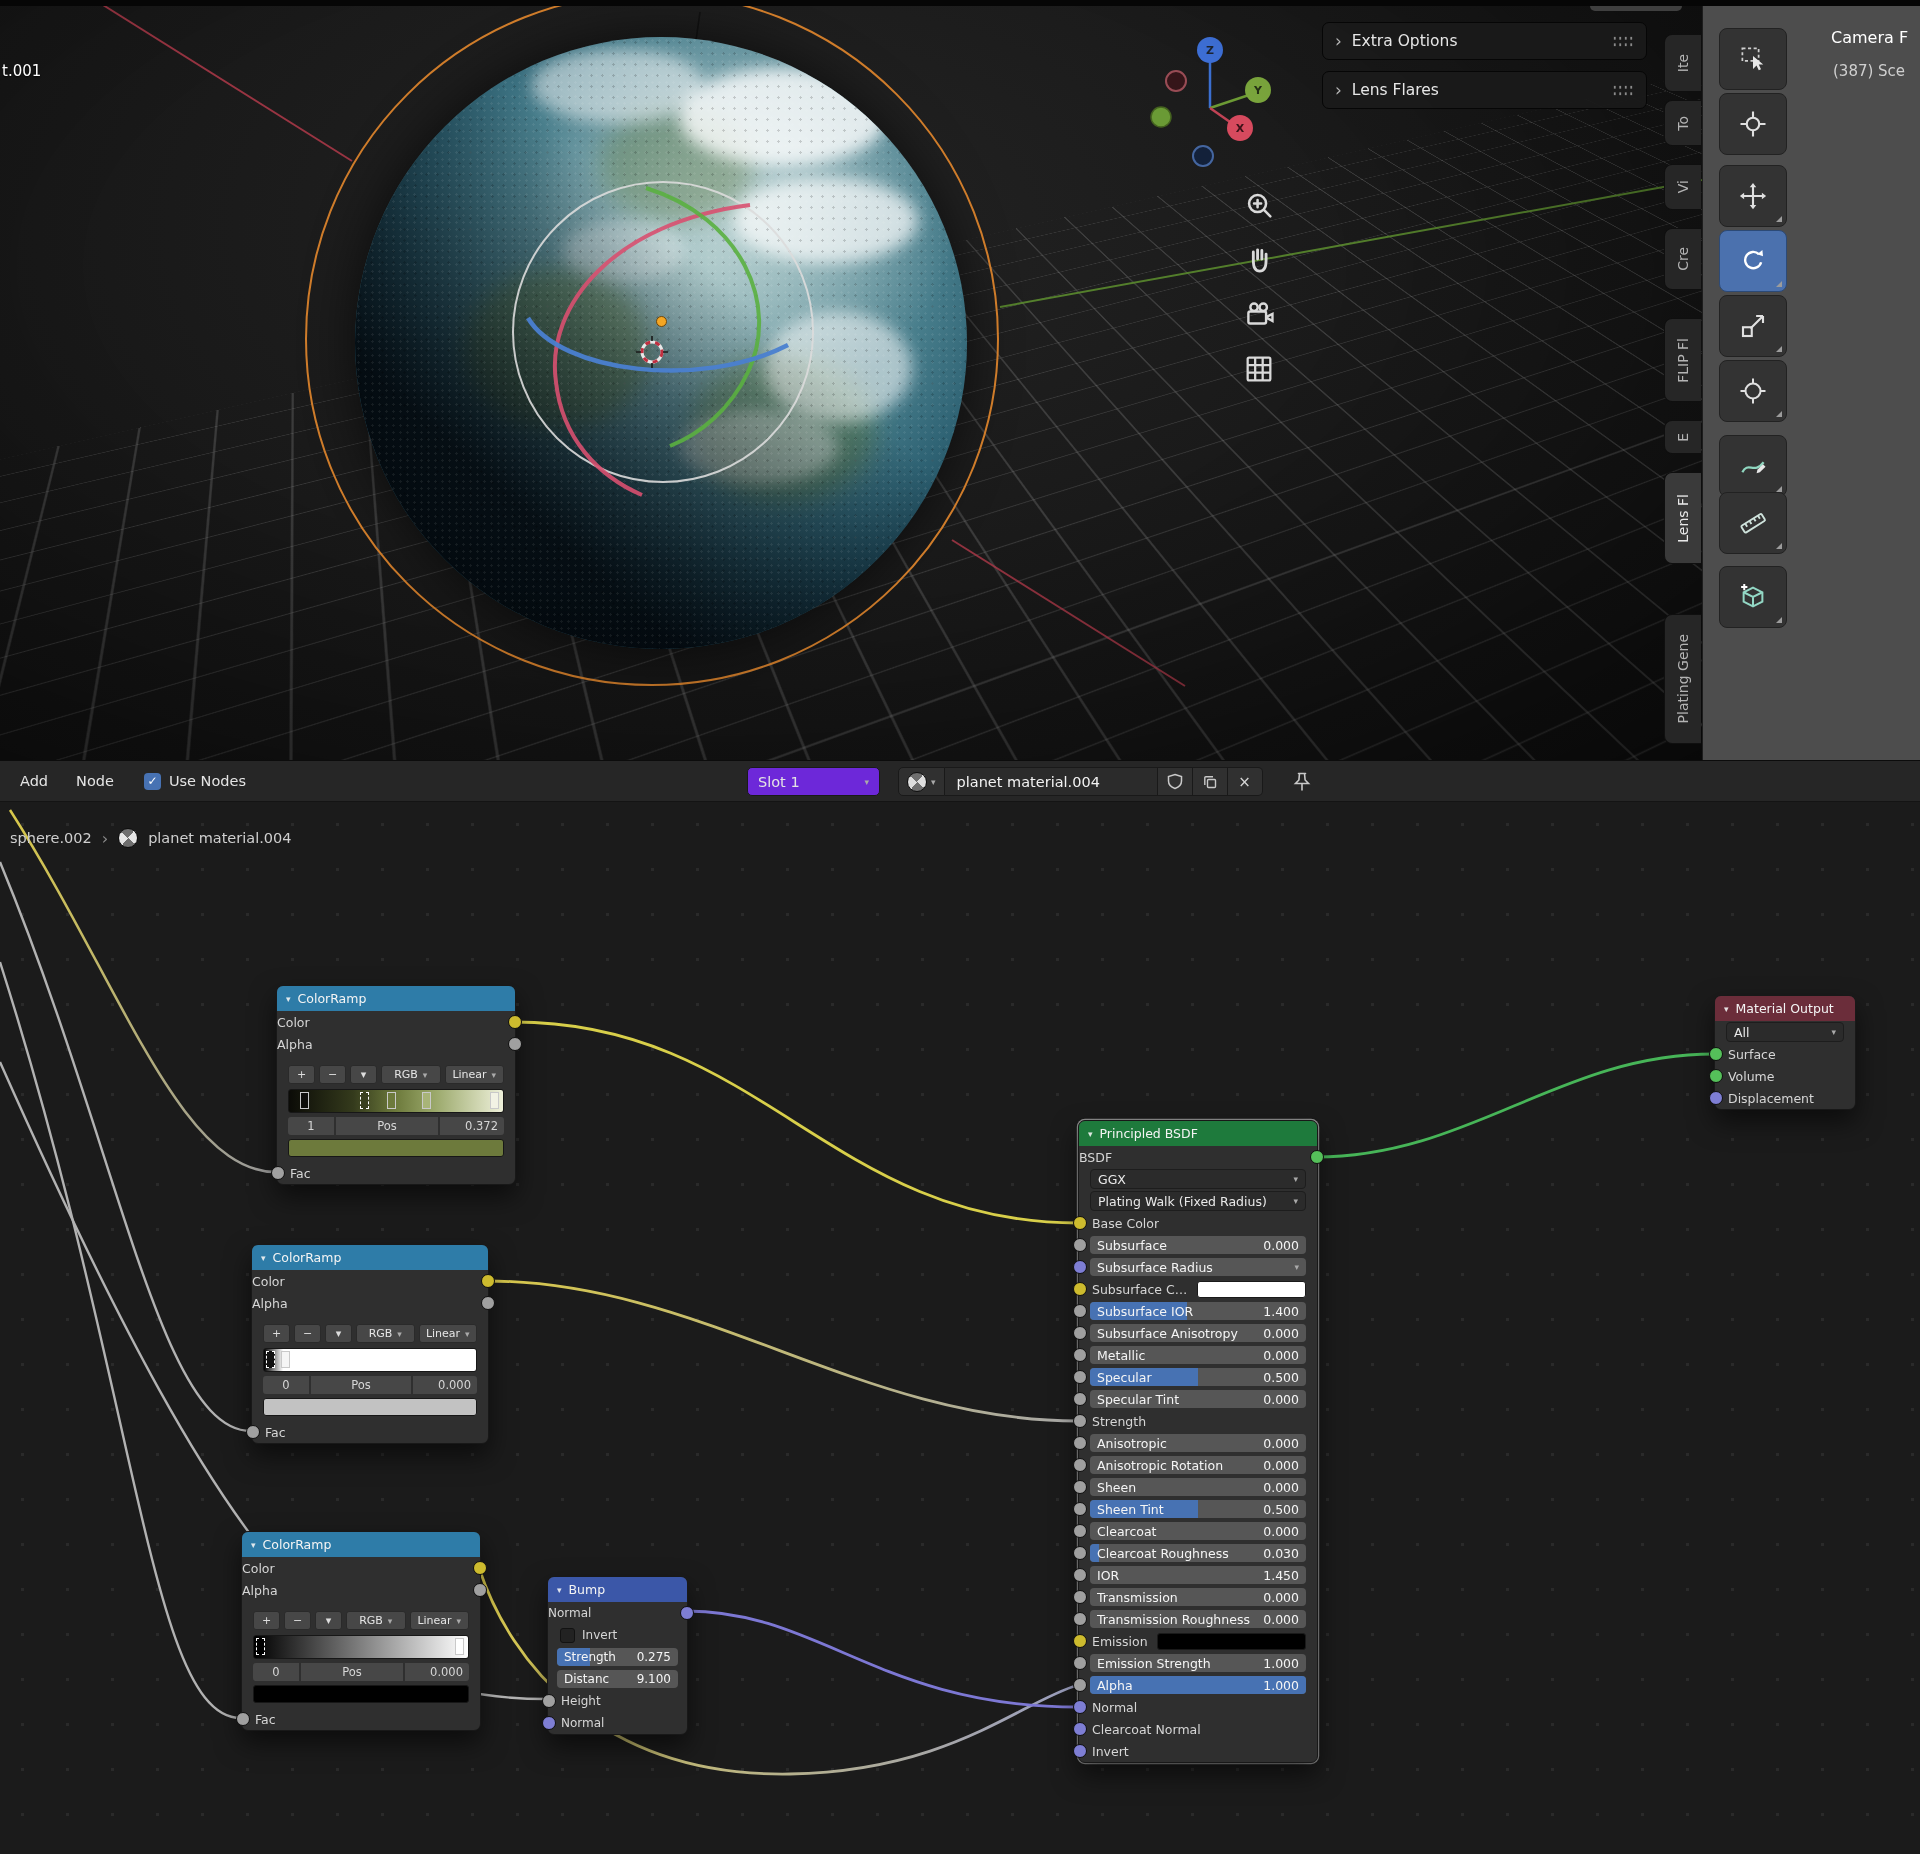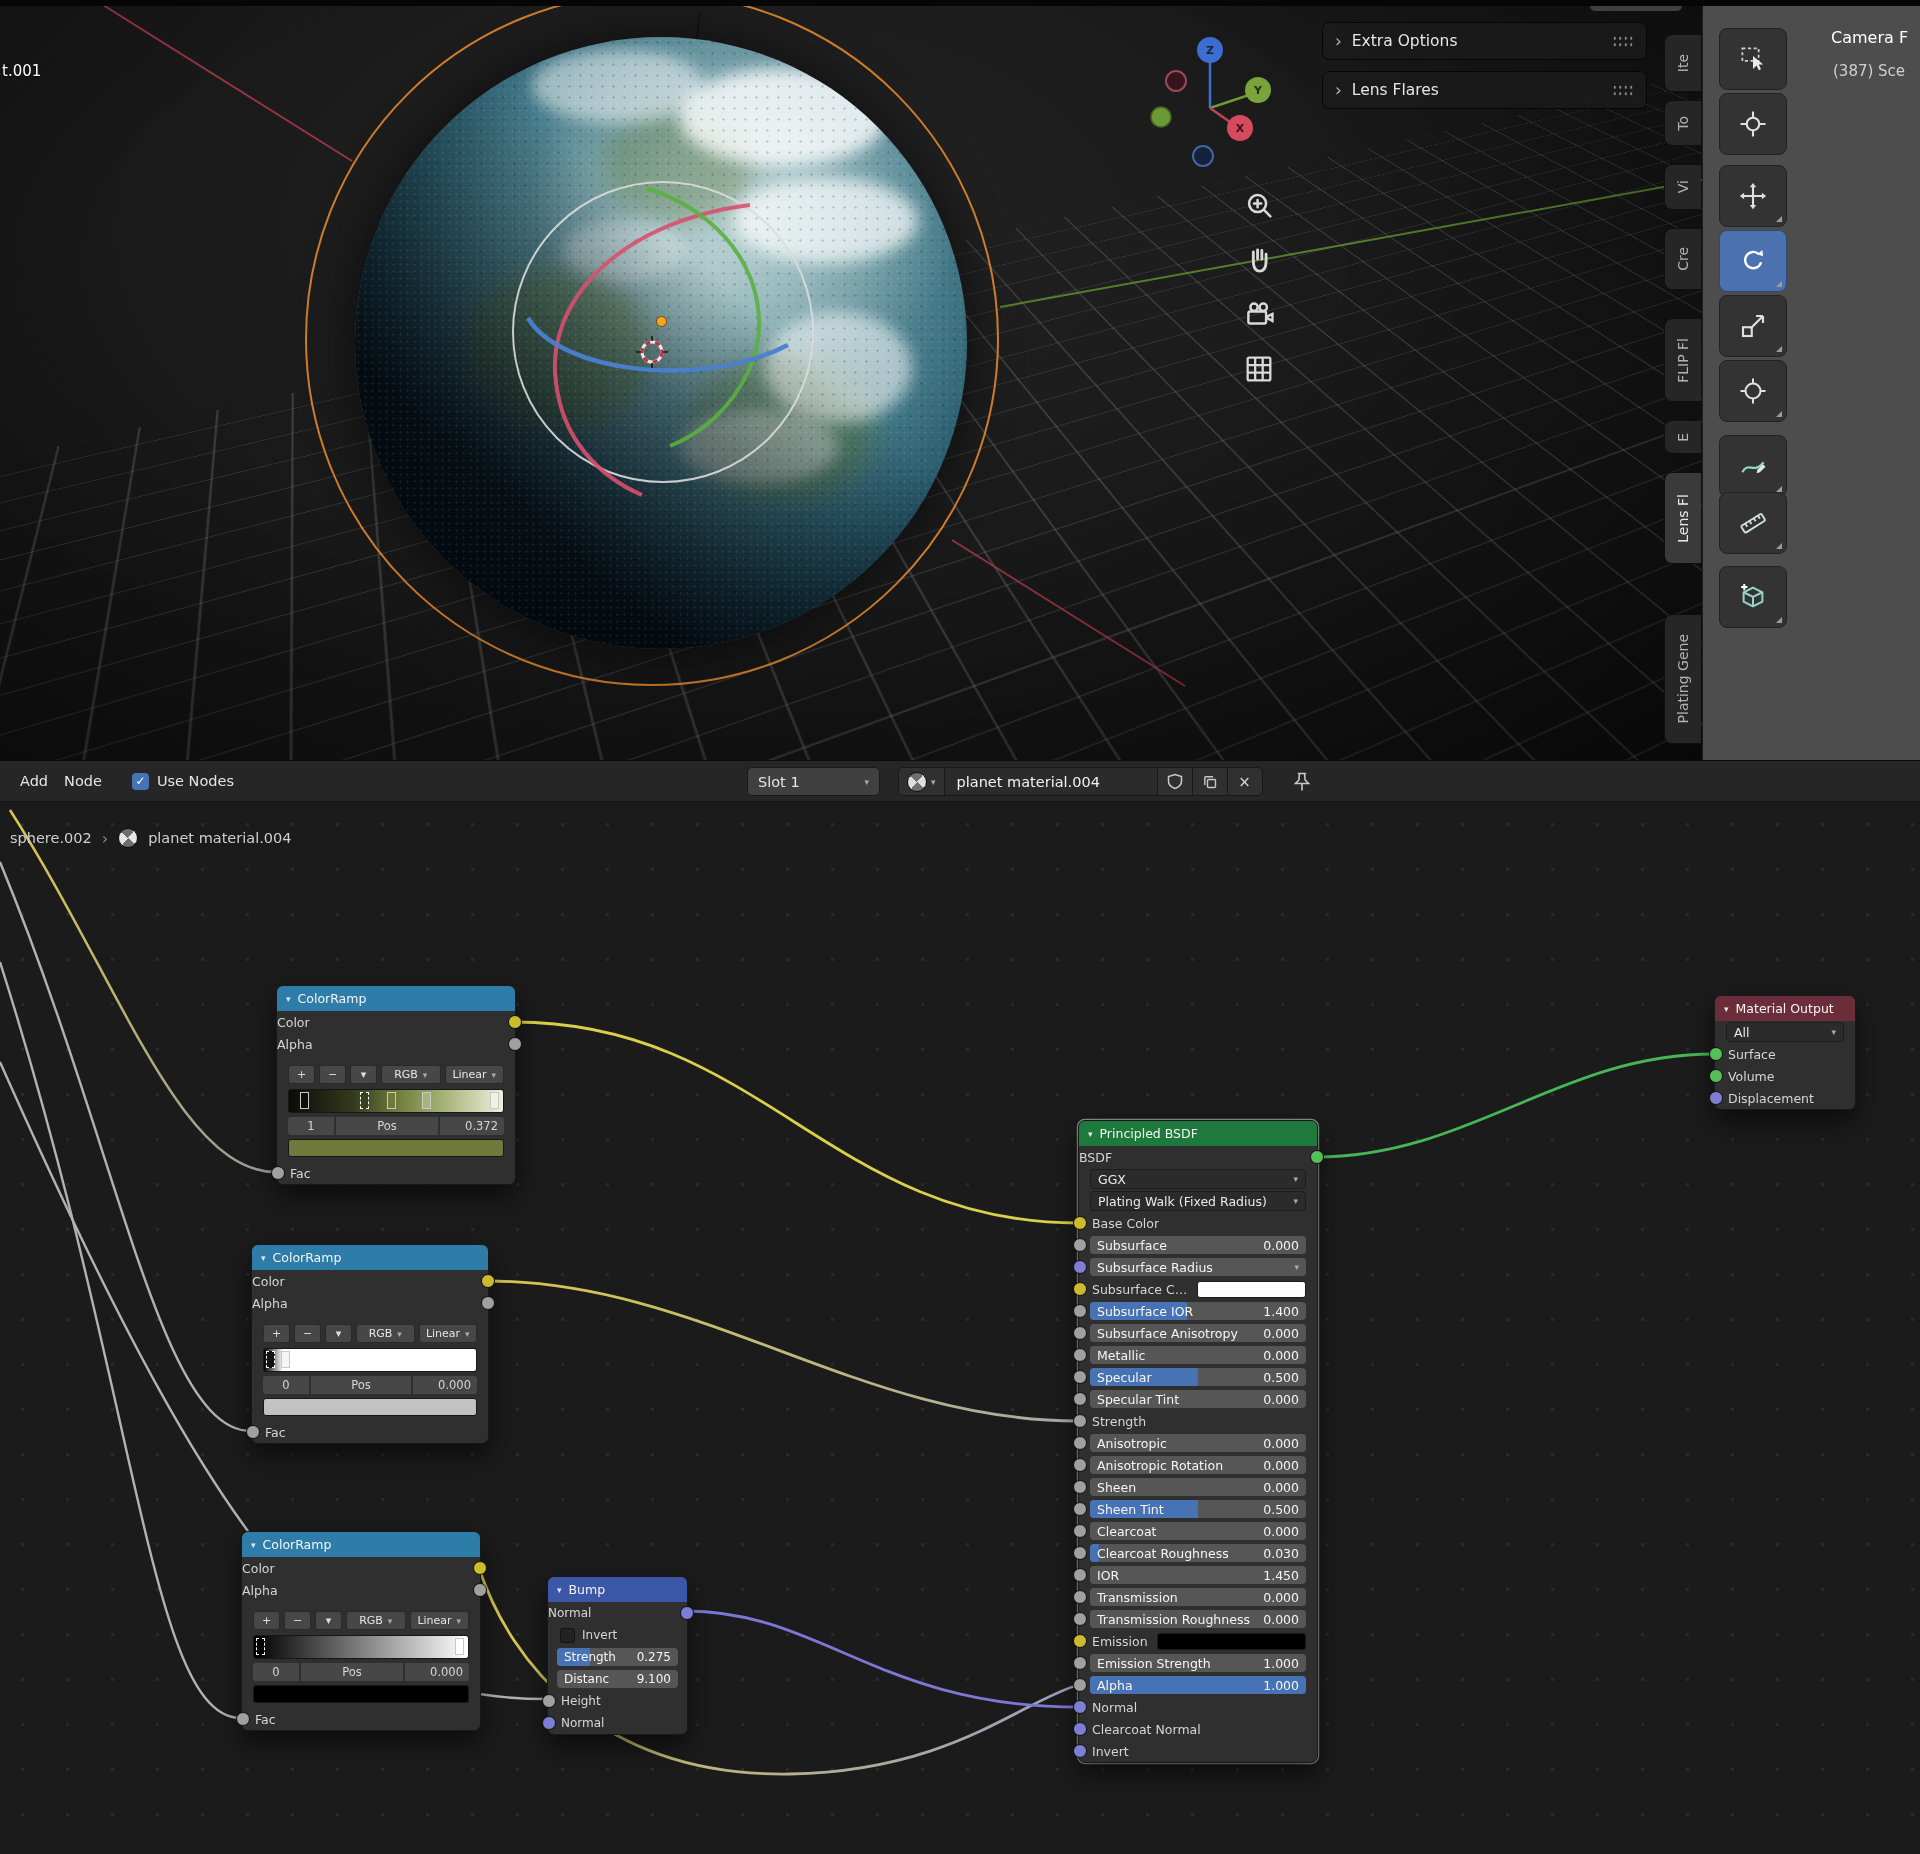--- a/index.html
+++ b/index.html
@@ -67,25 +67,25 @@
   .vpr-line2{position:absolute;left:130px;top:62px;font-size:15px;color:#cfcfcf;white-space:nowrap}
 
   #top-strip{position:absolute;left:0;top:0;width:1920px;height:6px;background:#060606;z-index:25}
   #top-sliver{position:absolute;left:1590px;top:6px;width:92px;height:5px;background:#3f3f3f;border-radius:0 0 5px 5px}
 
   
   #shader-header{position:absolute;left:0;top:760px;width:1920px;height:42px;background:#262626;
       border-top:1px solid #0c0c0c;border-bottom:1px solid #141414;display:flex;align-items:center;
       z-index:40;font-size:14.5px;color:#e4e4e4;box-sizing:border-box}
   .hmenu{margin-left:20px;cursor:default}
-  .hmenu+.hmenu{margin-left:16px}
+  .hmenu+.hmenu{margin-left:28px}
   .hcheckwrap{display:flex;align-items:center;margin-left:30px;gap:8px}
   .hcheck{width:17px;height:17px;background:#4772b3;border-radius:4px;color:#fff;font-size:12px;
       display:flex;align-items:center;justify-content:center}
-  .hselect{position:absolute;left:747px;top:6px;width:133px;height:29px;background:#404040;
+  .hselect{position:absolute;left:747px;top:6px;width:133px;height:29px;background:#6d28d9;
       border:1px solid #1a1a1a;border-radius:5px;display:flex;align-items:center;
       padding:0 10px;box-sizing:border-box;gap:6px}
   .dchev{margin-left:auto;font-size:9px;color:#aaa}
   .matgroup{position:absolute;left:898px;top:6px;height:29px;display:flex}
   .mat-icon-btn{display:flex;align-items:center;gap:4px;padding:0 8px;background:#303030;
       border:1px solid #191919;border-radius:5px 0 0 5px}
   .matball{width:18px;height:18px;border-radius:50%;border:1px solid #0f0f0f;
       background:conic-gradient(from 40deg,#dedede 0 25%,#6f6f6f 0 50%,#dedede 0 75%,#6f6f6f 0)}
   .mat-name{display:flex;align-items:center;padding:0 12px;min-width:188px;background:#2b2b2b;
       border:1px solid #191919;border-left:none;color:#f2f2f2;white-space:nowrap}

